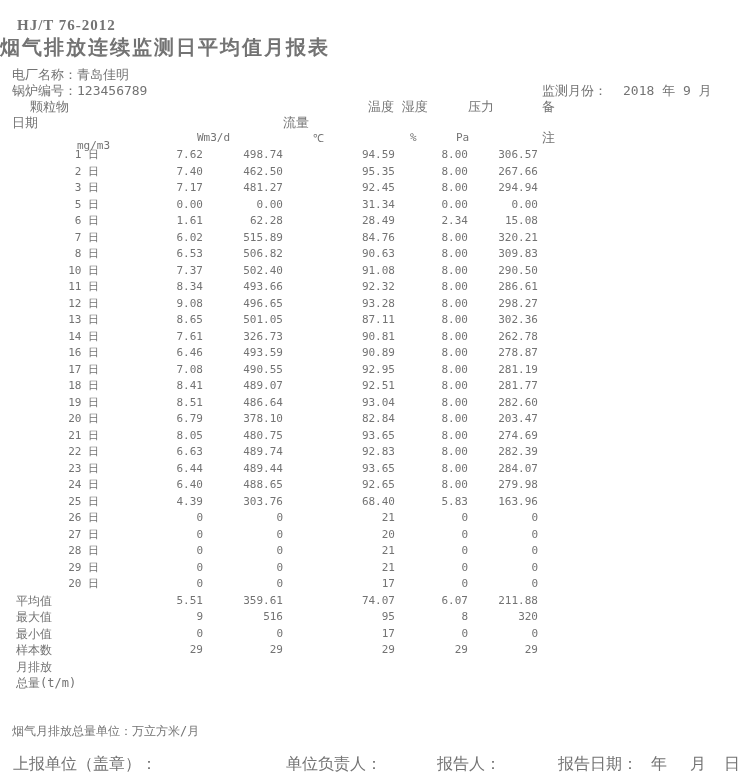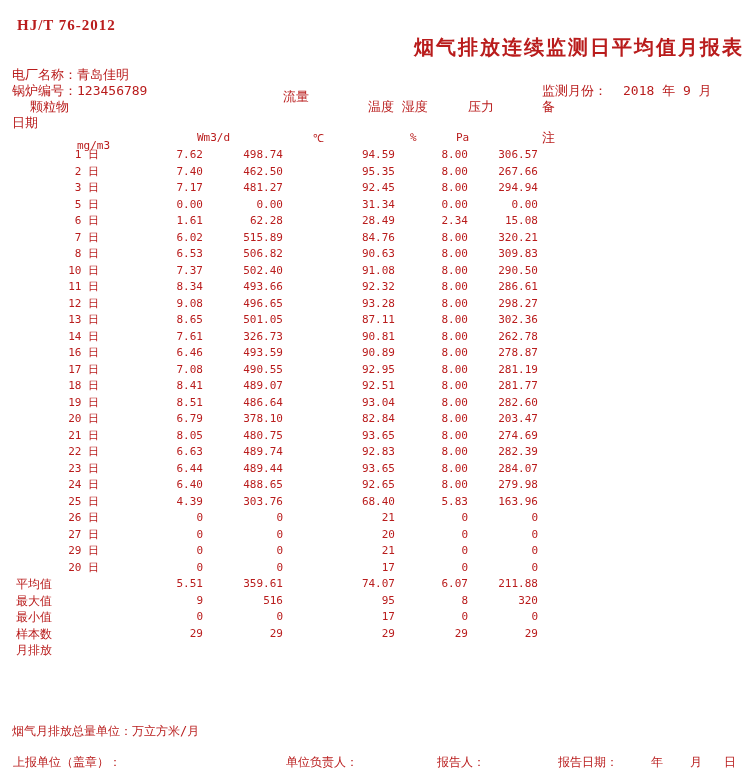--- a/index.html
+++ b/index.html
@@ -1,65 +1,65 @@
 <!DOCTYPE html>
 <html><head>
 <meta charset="utf-8">
 <style>
   * { margin:0; padding:0; box-sizing:border-box; }
   html,body { background:#ffffff; }
   .page {
     position:relative;
     width:744px; height:777px;
     background:#ffffff;
-    color:#b91c1c;
+    color:#737373;
     font-family:"DejaVu Sans Mono","Liberation Sans",sans-serif;
     overflow:hidden;
   }
   .std-code {
     position:absolute; left:17px; top:17px;
     font-family:"Liberation Serif",serif;
     font-weight:bold; font-size:15px; letter-spacing:1px;
     white-space:nowrap;
   }
   .doc-title {
     position:absolute; left:0; top:34px; width:744px;
-    text-align:right; font-weight:bold; font-size:20px;
+    text-align:left; font-weight:bold; font-size:20px;
     letter-spacing:2px; white-space:nowrap;
   }
   .hdr { position:absolute; font-size:13px; white-space:nowrap; }
   .unit { position:absolute; font-size:11px; white-space:nowrap; }
   .table-wrap { position:absolute; left:0; top:147px; width:744px; }
   table { border-collapse:collapse; table-layout:fixed; width:744px; }
   td {
     padding:0; height:16.5px; line-height:16.5px;
     font-size:11px; white-space:nowrap; overflow:visible;
   }
   td.day  { text-align:right; }
   td.num  { text-align:right; font-family:"DejaVu Sans Mono",monospace; }
   td.slabel { text-align:left; padding-left:16px; font-size:12px; }
   .unit-line { position:absolute; left:12px; top:723px; font-size:12px; white-space:nowrap; }
-  .footer-item { position:absolute; top:754px; font-size:12px; white-space:nowrap; }
+  .footer-item { position:absolute; top:754px; font-size:16px; white-space:nowrap; }
 </style>
 </head>
 <body>
 
 <div class="page">
 
   <div class="std-code">HJ/T 76-2012</div>
   <div class="doc-title">烟气排放连续监测日平均值月报表</div>
 
   <div class="hdr" style="left:12px; top:66px;"><span>电厂名称：</span><span>青岛佳明</span></div>
 
   <div class="hdr" style="left:12px; top:82px;"><span>锅炉编号：</span><span>123456789</span></div>
 
   <div class="hdr" style="left:542px; top:82px;"><span>监测月份：</span><span style="margin-left:16px;">2018 年 9 月</span></div>
 
   <div class="hdr" style="left:30px;  top:98px;">颗粒物</div>
-  <div class="hdr" style="left:283px; top:88px;">流量</div>
+  <div class="hdr" style="left:283px; top:114px;">流量</div>
   <div class="hdr" style="left:368px; top:98px;">温度 湿度</div>
   <div class="hdr" style="left:468px; top:98px;">压力</div>
   <div class="hdr" style="left:542px; top:98px;">备</div>
   <div class="hdr" style="left:12px;  top:114px;">日期</div>
 
   <div class="unit" style="left:77px;  top:139px;">mg/m3</div>
   <div class="unit" style="left:197px; top:131px;">Wm3/d</div>
   <div class="unit" style="left:313px; top:130px;">℃</div>
   <div class="unit" style="left:410px; top:131px;">%</div>
   <div class="unit" style="left:456px; top:131px;">Pa</div>
@@ -287,20 +287,29 @@
           <tr>
             <td class="day">27 日</td>
             <td class="num">0</td>
             <td class="num">0</td>
             <td class="num">20</td>
             <td class="num">0</td>
             <td class="num">0</td>
             <td></td>
           </tr>
           <tr>
+            <td class="day">28 日</td>
+            <td class="num">0</td>
+            <td class="num">0</td>
+            <td class="num">21</td>
+            <td class="num">0</td>
+            <td class="num">0</td>
+            <td></td>
+          </tr>
+          <tr>
             <td class="day">29 日</td>
             <td class="num">0</td>
             <td class="num">0</td>
             <td class="num">21</td>
             <td class="num">0</td>
             <td class="num">0</td>
             <td></td>
           </tr>
           <tr>
             <td class="day">20 日</td>
@@ -344,20 +353,29 @@
             <td class="slabel">样本数</td>
             <td class="num">29</td>
             <td class="num">29</td>
             <td class="num">29</td>
             <td class="num">29</td>
             <td class="num">29</td>
             <td></td>
           </tr>
           <tr>
             <td class="slabel">月排放</td>
+            <td class="num"></td>
+            <td class="num"></td>
+            <td class="num"></td>
+            <td class="num"></td>
+            <td class="num"></td>
+            <td></td>
+          </tr>
+          <tr>
+            <td class="slabel">总量(t/m)</td>
             <td class="num"></td>
             <td class="num"></td>
             <td class="num"></td>
             <td class="num"></td>
             <td class="num"></td>
             <td></td>
           </tr>
         </tbody>
     </table>
   </div>

